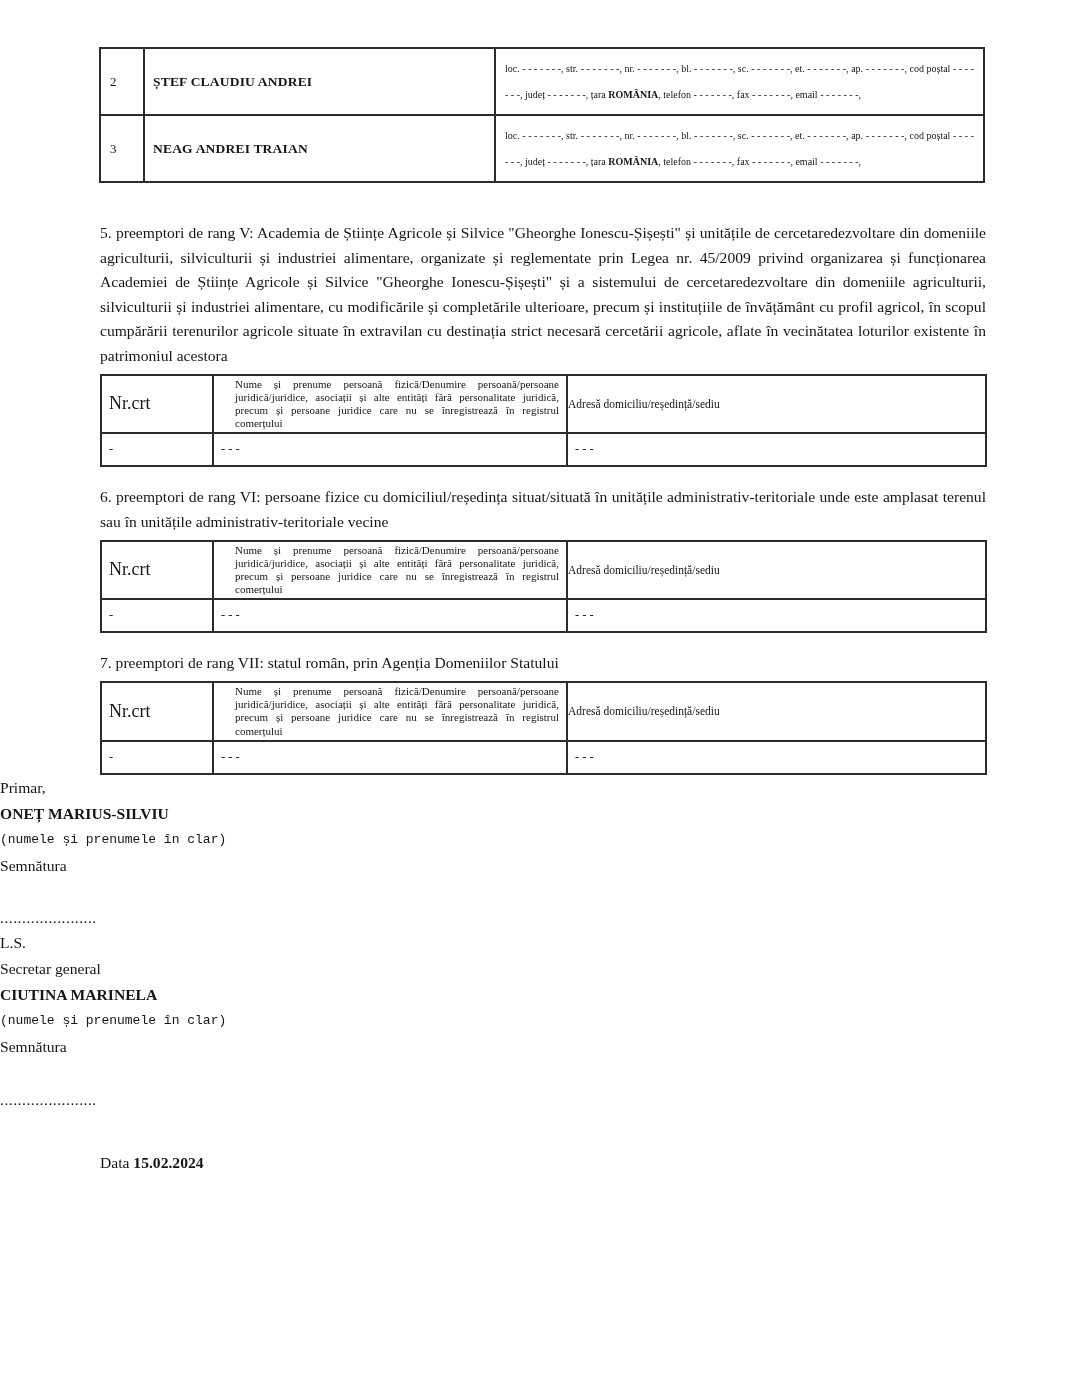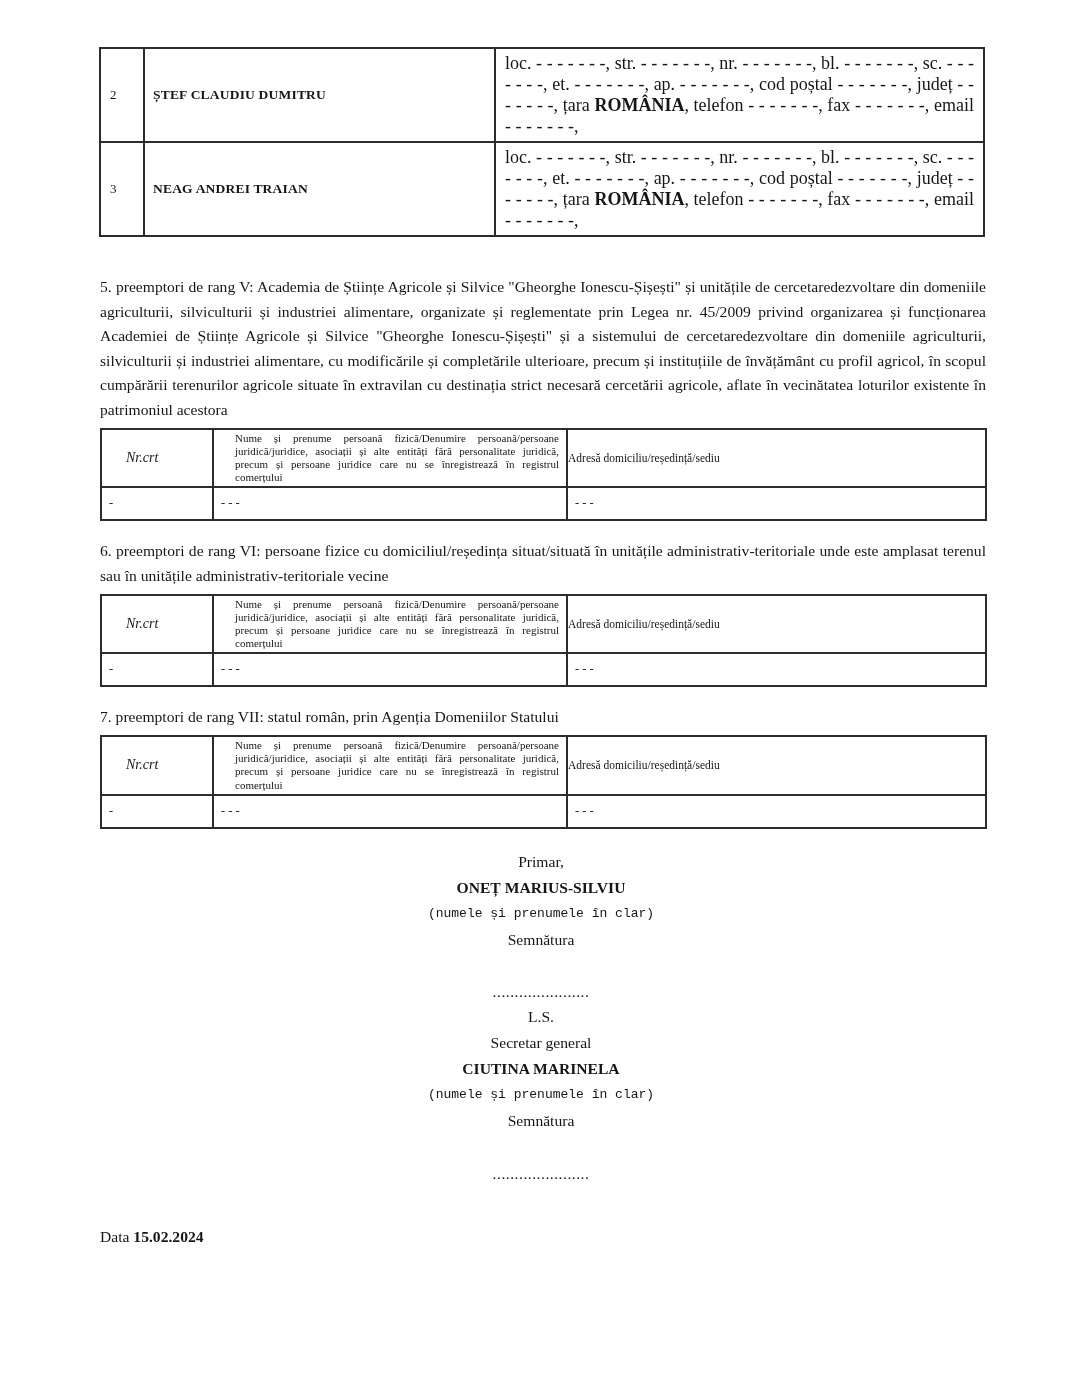--- a/index.html
+++ b/index.html
@@ -14,46 +14,46 @@
     overflow: hidden;
   }
 
   
   table { border-collapse: collapse; table-layout: fixed; }
   .ctable { width: 884px; margin: 47px 0 0 99px; }
   .ctable td { border: 2px solid #2c2c2c; vertical-align: middle; }
   .ctable tr { height: 67px; }
   .c-nr   { font-size: 13px; padding-left: 9px; }
   .c-name { font-weight: bold; font-size: 13.5px; padding-left: 8px; letter-spacing: 0.2px; }
-  .c-addr { font-size: 18px; line-height: 21px; padding: 4px 9px 4px 9px; text-align: justify; vertical-align: top; margin-top: 27px; }
+  .c-addr { font-size: 10px; line-height: 26px; padding: 4px 9px 4px 9px; text-align: justify; vertical-align: top; margin-top: 27px; }
 
   
   .para {
     width: 886px;
     margin-left: 100px;
     font-size: 15.6px;
     line-height: 24.6px;
     text-align: justify;
   }
   #p5 { margin-top: 38px; }
   #p6 { margin-top: 18px; }
   #p7 { margin-top: 18px; }
 
   
   .stable { width: 885px; margin: 5px 0 0 100px; }
   .stable td { border: 2px solid #2c2c2c; }
   .st-head { height: 42px; }
   .st-row  { height: 33px; }
-  .h-nr   { font-size: 14px; padding-left: 24px; vertical-align: middle; font-style: italic; }
+  .h-nr   { font-size: 18px; padding-left: 7px; vertical-align: middle; }
   .h-name { font-size: 11px; line-height: 13.2px; text-align: justify; padding: 2px 7px 2px 21px; vertical-align: middle; }
   .h-addr { font-size: 11.5px; padding-left: 0; vertical-align: middle; }
   .d-cell { font-size: 12.5px; padding-left: 7px; vertical-align: middle; }
 
   
-  .sigblock { margin-top: 20px; text-align: center; }
+  .sigblock { margin-top: 0; text-align: left; }
   .sig-line { font-size: 15.6px; line-height: 26px; }
   .sig-name { font-weight: bold; }
   .sig-clar { font-size: 13px; line-height: 26px; font-family: Liberation Mono, monospace; }
   .sig-dots { font-size: 15.6px; line-height: 25px; letter-spacing: 0.5px; margin-top: 26px; }
   .sig-dots2 { margin-top: 27px; }
 
   
   .footer-date { margin: 42px 12px 0 100px; font-size: 15.6px; }
   .b { font-weight: bold; }
 </style>
@@ -64,21 +64,21 @@
 
   <table class="ctable">
     <colgroup>
         <col style="width:44px">
         <col style="width:351px">
         <col style="width:489px">
       </colgroup>
     <tbody>
         <tr>
       <td class="c-nr">2</td>
-      <td class="c-name">ȘTEF CLAUDIU DUMITRU</td>
+      <td class="c-name">ȘTEF CLAUDIU ANDREI</td>
       <td class="c-addr"><span>loc. - - - - - - -, str. - - - - - - -, nr. - - - - - - -, bl. - - - - - - -, sc. - - - - - - -, et. - - - - - - -, ap. - - - - - - -, cod poștal - - - - - - -, județ - - - - - - -, țara </span><span class="b">ROMÂNIA</span><span>, telefon - - - - - - -, fax - - - - - - -, email - - - - - - -,</span></td>
     </tr>
     <tr>
       <td class="c-nr">3</td>
       <td class="c-name">NEAG ANDREI TRAIAN</td>
       <td class="c-addr"><span>loc. - - - - - - -, str. - - - - - - -, nr. - - - - - - -, bl. - - - - - - -, sc. - - - - - - -, et. - - - - - - -, ap. - - - - - - -, cod poștal - - - - - - -, județ - - - - - - -, țara </span><span class="b">ROMÂNIA</span><span>, telefon - - - - - - -, fax - - - - - - -, email - - - - - - -,</span></td>
     </tr>
   </tbody>
     </table>
 

